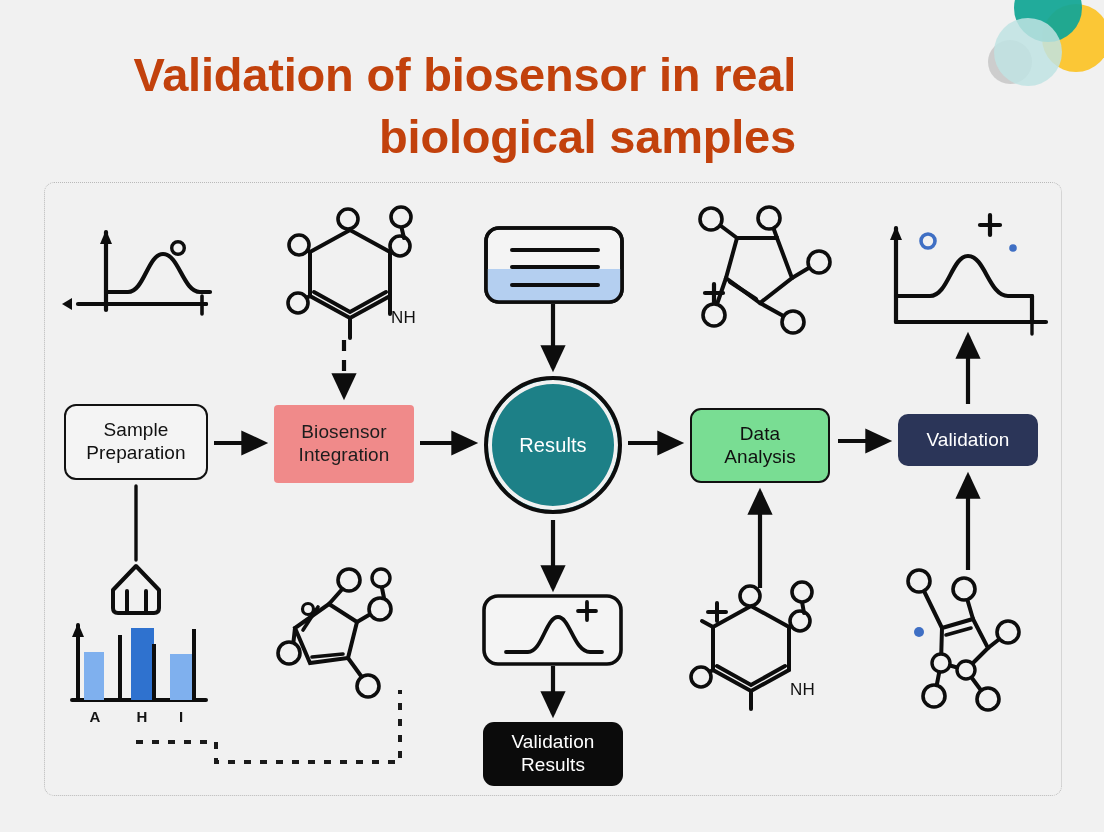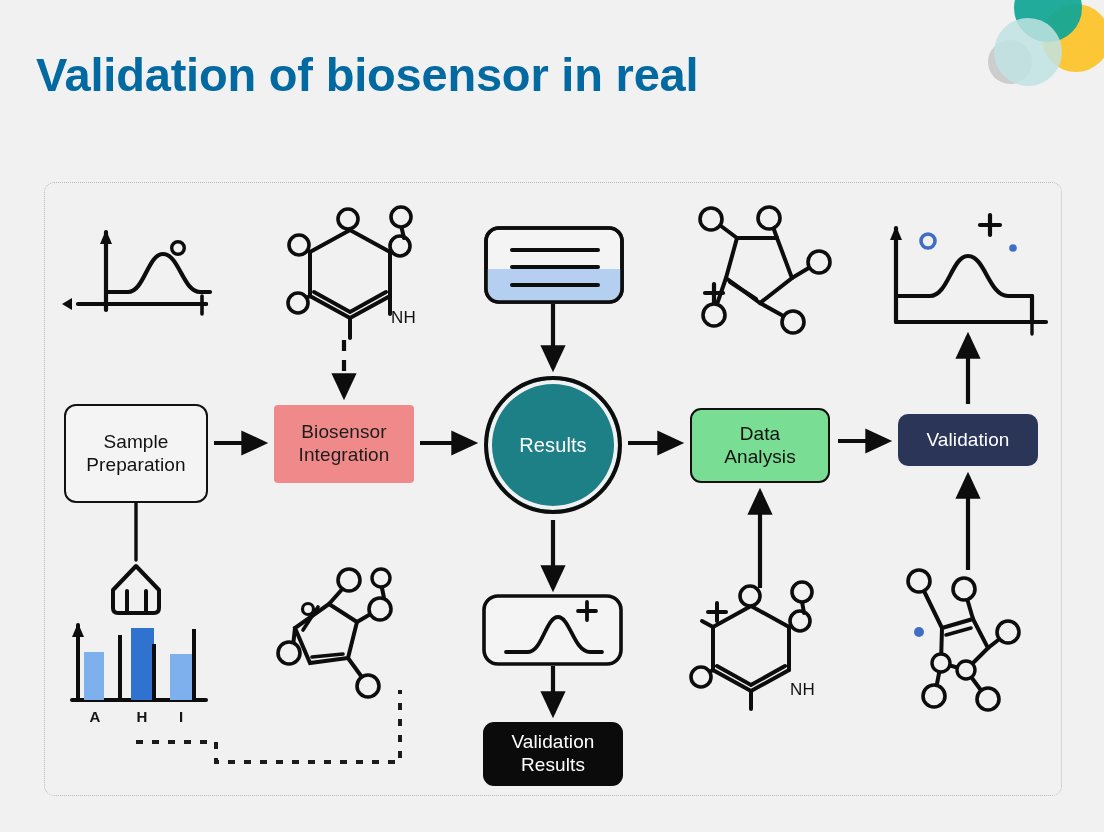--- a/index.html
+++ b/index.html
@@ -33,23 +33,24 @@
 
   
   .title {
     position: absolute;
     left: 36px;
     top: 44px;
     width: 760px;
     font-size: 47px;
     line-height: 1.32;
     font-weight: 700;
-    color: #0369a1;
+    color: #c2410c;
     letter-spacing: -0.2px;
     font-family: "Liberation Sans", sans-serif;
+    text-align: right;
   }
 
   
   .frame {
     position: absolute;
     left: 44px;
     top: 182px;
     width: 1018px;
     height: 614px;
     border: 1.5px dotted #b9b9b9;
@@ -73,21 +74,21 @@
     justify-content: center;
     text-align: center;
     border-radius: 12px;
     font-size: 19px;
     line-height: 1.2;
     letter-spacing: .1px;
     white-space: pre-line;
   }
 
   .node-sample {
-    left: 64px;  top: 404px;  width: 144px; height: 99px;
+    left: 64px;  top: 404px;  width: 144px; height: 76px;
     background: #f4f4f4;
     border: 2.6px solid #111;
     color: #111;
   }
   .node-biosensor {
     left: 274px; top: 405px; width: 140px; height: 78px;
     background: #f08a8a;
     color: #1d1d1d;
     border-radius: 4px;
   }
@@ -150,20 +151,21 @@
     <svg width="124" height="100" viewBox="0 0 124 100">
       <circle cx="30" cy="62" r="22" fill="#c7c7c7" opacity=".85"></circle>
       <circle cx="96" cy="38" r="34" fill="#fbc42b" opacity=".95"></circle>
       <circle cx="68" cy="8" r="34" fill="#15a796" opacity=".95"></circle>
       <circle cx="48" cy="52" r="34" fill="#bfe3e3" opacity=".85"></circle>
     </svg>
   </div>
 
   <div class="title">
     <div>Validation of biosensor  in real</div>
+    <div>biological samples</div>
   </div>
 
   <div class="frame"></div>
 
   <svg id="art" width="1104" height="832" viewBox="0 0 1104 832">
     <defs>
       <marker id="ah" markerWidth="7" markerHeight="7" refX="5.4" refY="3" orient="auto">
         <path d="M0,0 L6.4,3 L0,6 Z" fill="#0d0d0d"></path>
       </marker>
     </defs>

